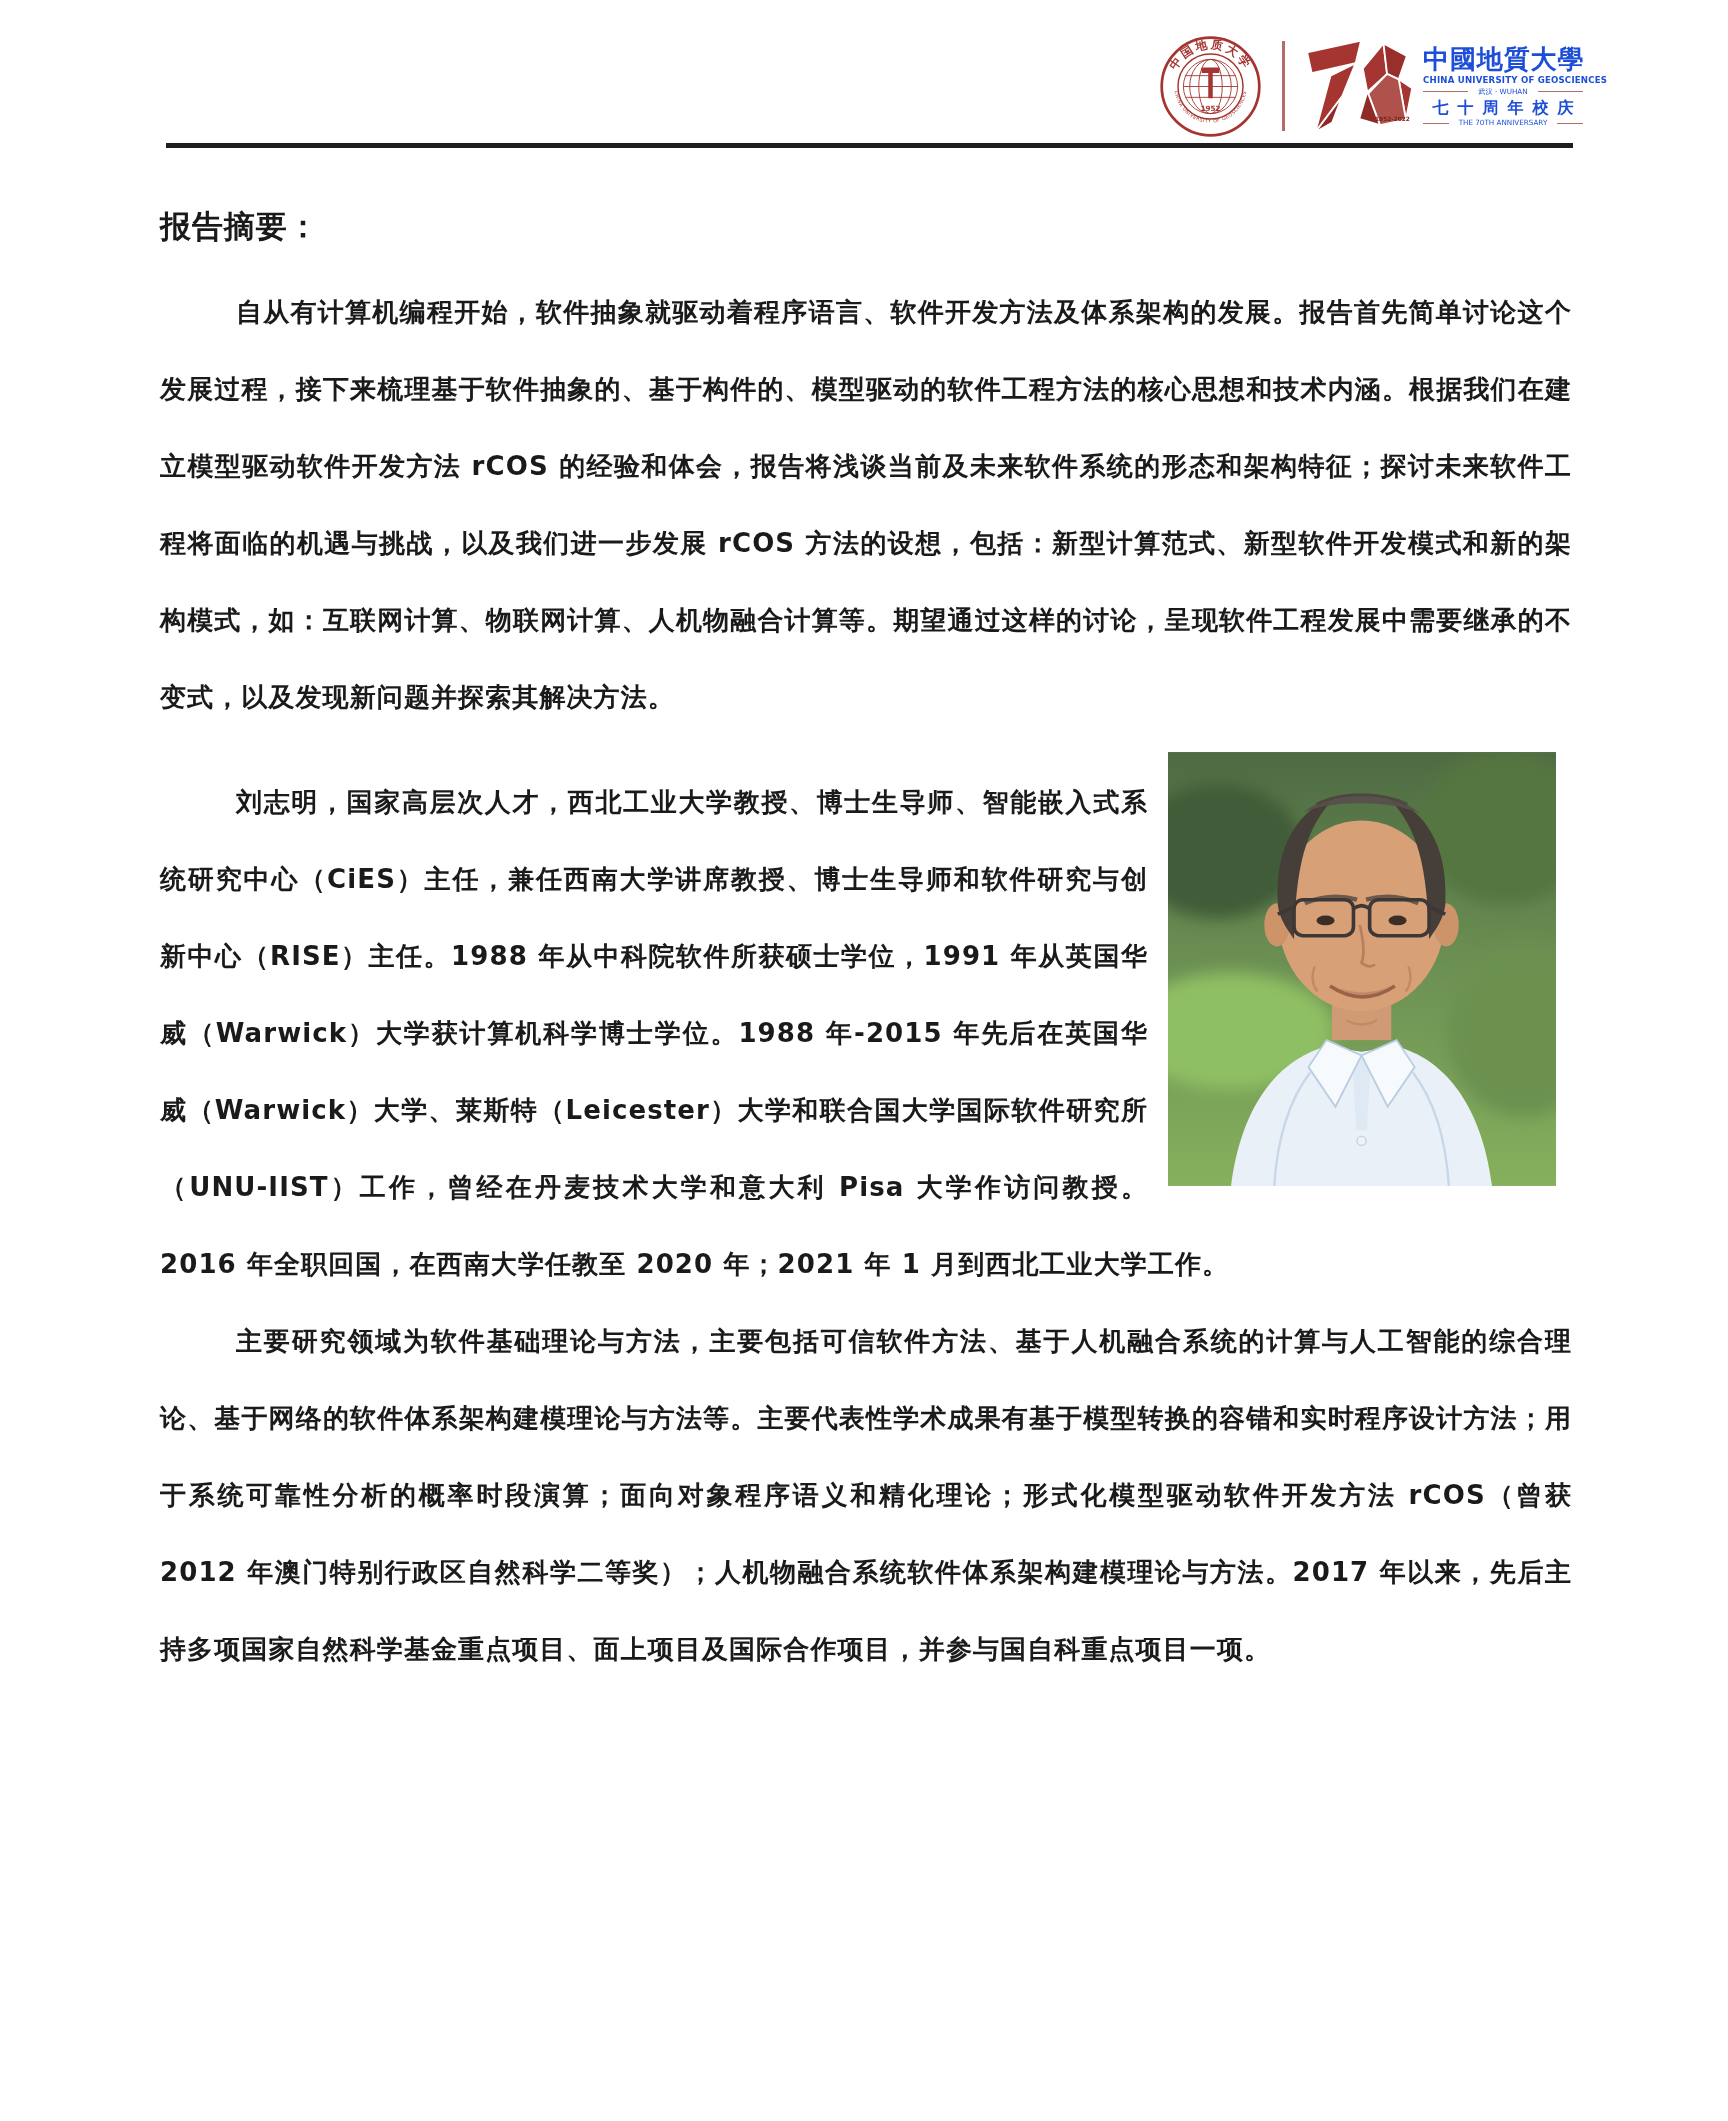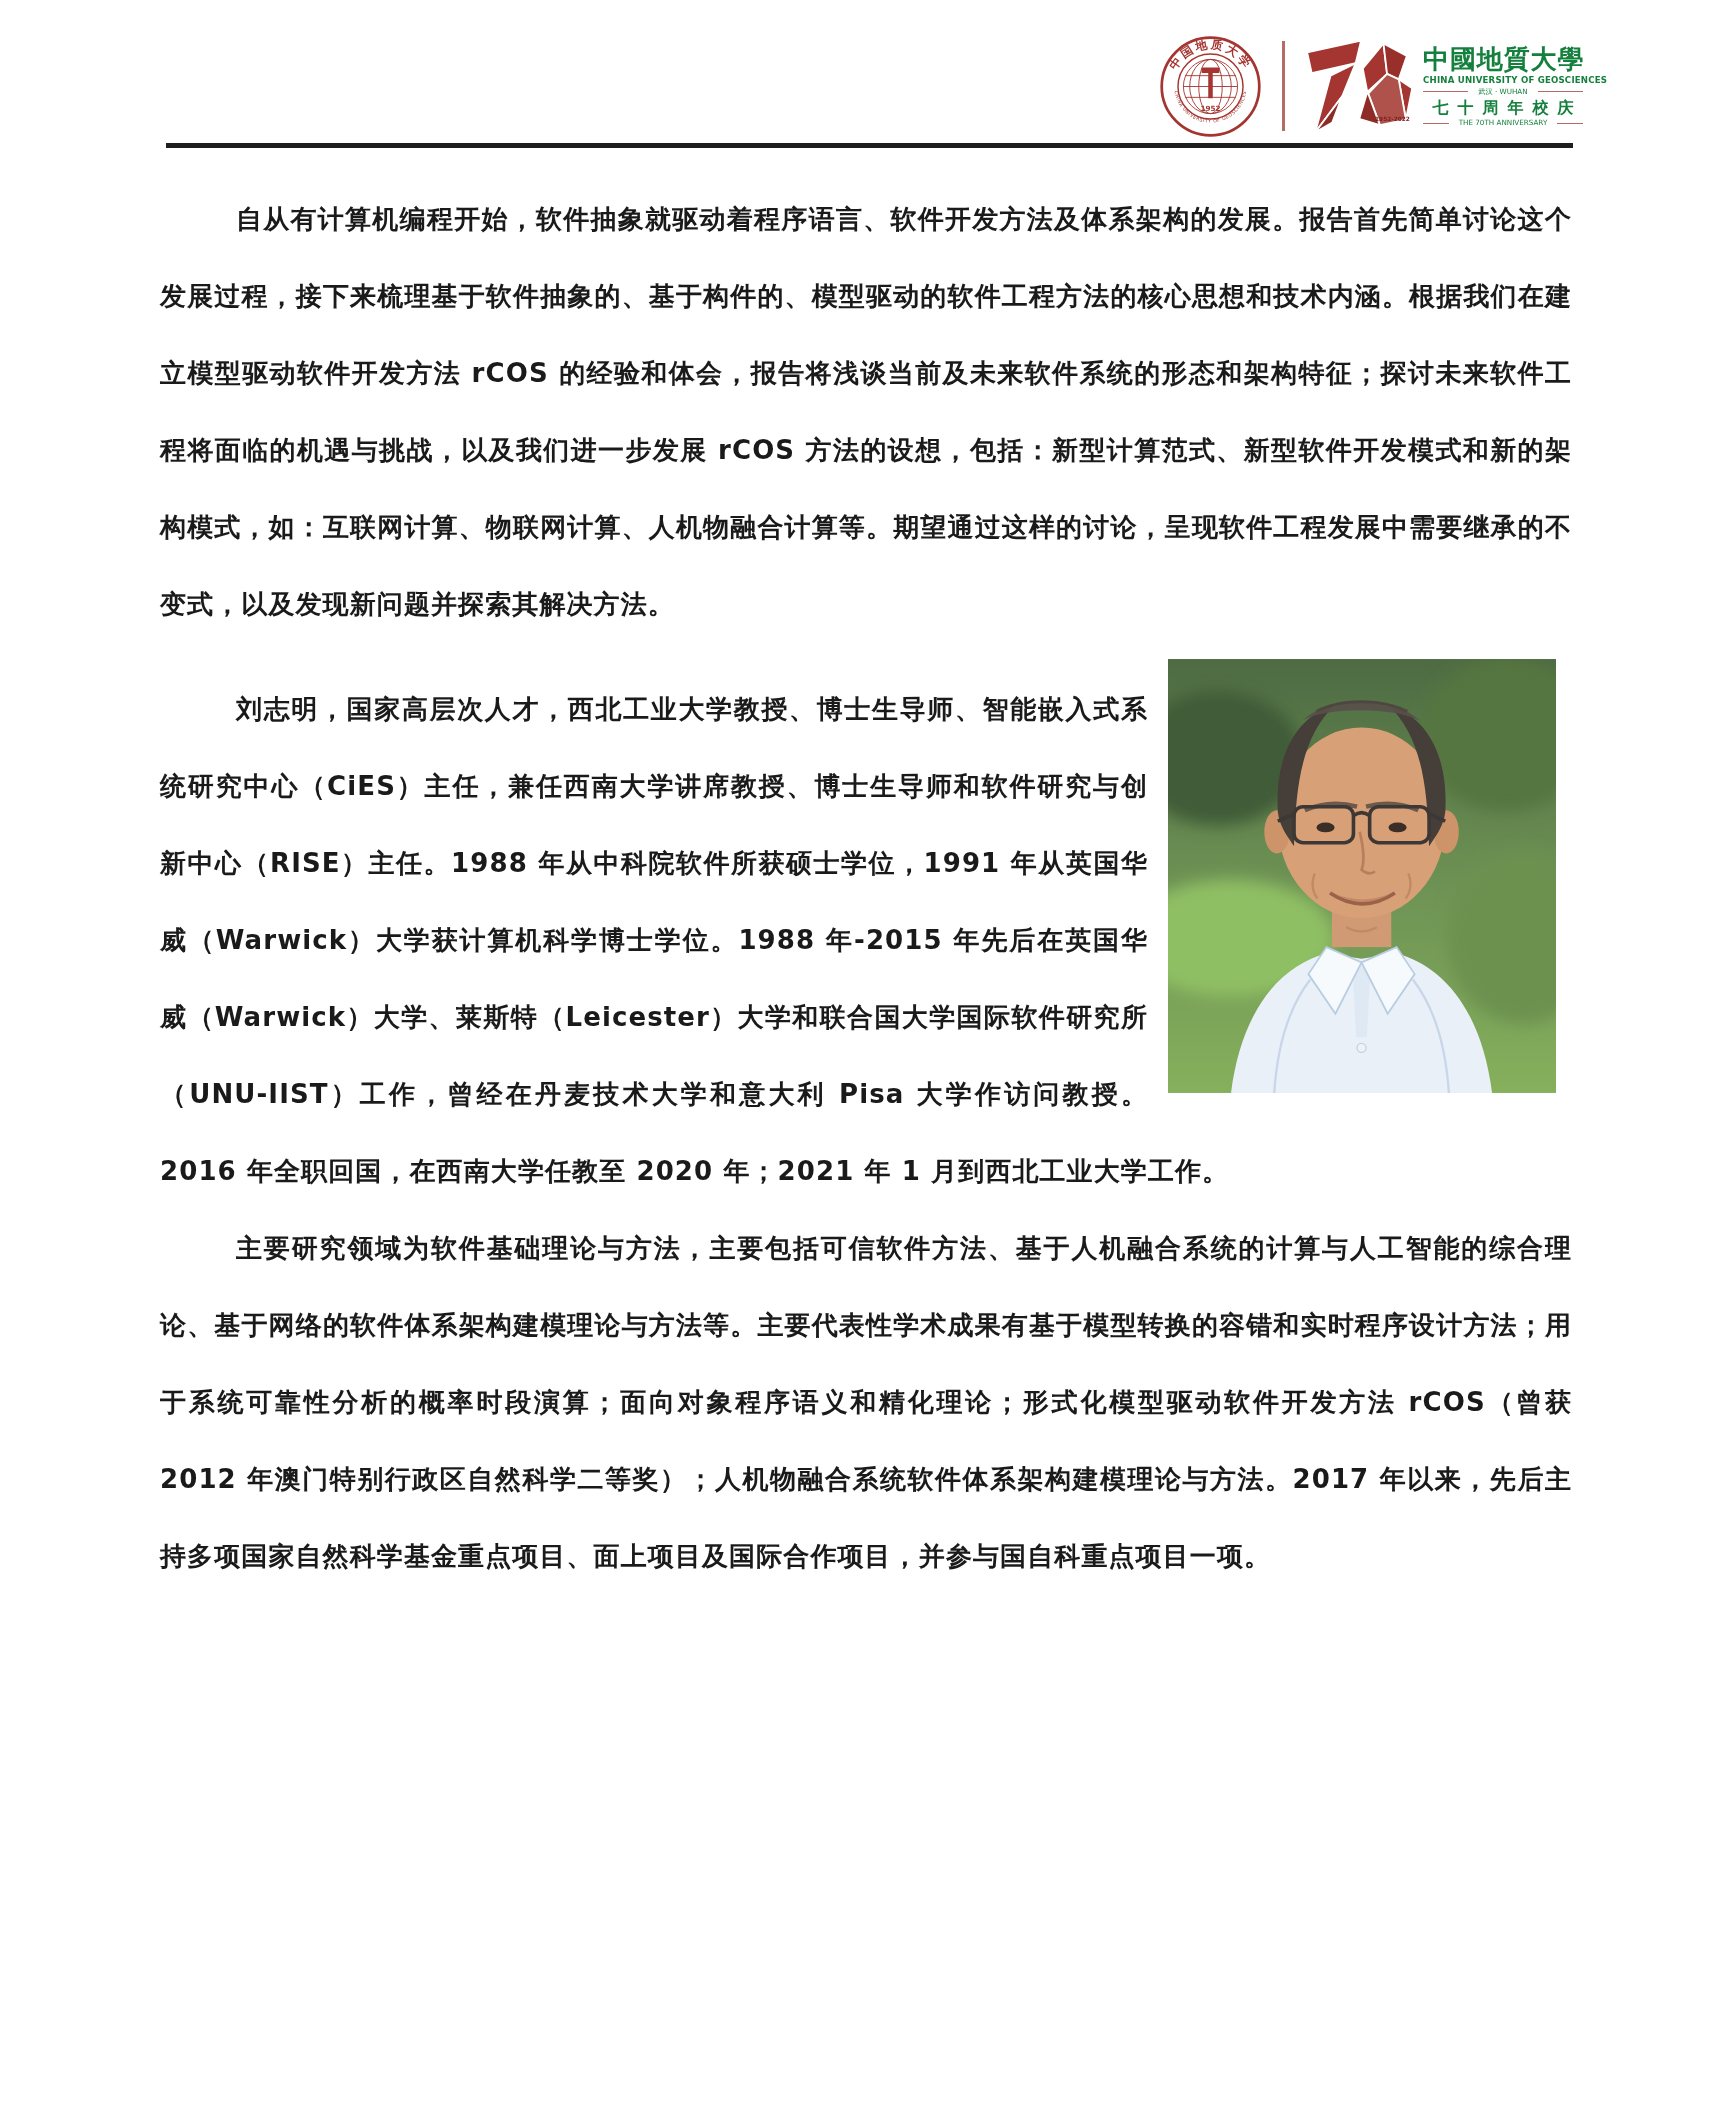--- a/index.html
+++ b/index.html
@@ -6,21 +6,21 @@
   .page {
     position:relative; width:1728px; height:2122px; background:#ffffff;
     overflow:hidden; font-family:"DejaVu Sans", sans-serif; color:#1a1a1a;
   }
 
   
   .logo-group { position:absolute; left:1159px; top:31px; height:110px; display:flex; align-items:center; }
   .seal { width:103px; height:103px; flex:0 0 auto; }
   .logo-divider { width:2.7px; height:90px; background:#b56c68; margin:0 15.3px 0 20px; flex:0 0 auto; }
   .seventy { width:114px; height:101px; flex:0 0 auto; }
-  .wordmark { margin-left:9px; width:160px; color:#15803d; text-align:center; }
+  .wordmark { margin-left:9px; width:160px; color:#1d4ed8; text-align:center; }
   .calligraphy { font-family:"DejaVu Serif", serif; font-weight:700; font-size:26px; line-height:31px; letter-spacing:0.9px; white-space:nowrap; }
   .en-name { font-weight:700; font-size:8.6px; line-height:11.7px; letter-spacing:0.2px; white-space:nowrap; }
   .mini-row { display:flex; align-items:center; gap:10px; font-size:7.2px; line-height:10px; white-space:nowrap; }
   .mini-row .dash { flex:1; height:0.9px; background:#b56c68; }
   .anniv-cn { font-weight:700; font-size:16px; line-height:21.6px; letter-spacing:9px; text-indent:9px; white-space:nowrap; }
 
   .header-rule { position:absolute; left:166px; top:143px; width:1407px; height:5.4px; background:#1e1e1e; }
 
   
   .doc { position:absolute; left:160px; top:149px; width:1412px; }
@@ -115,20 +115,21 @@
       </div>
     </div>
   </header>
 
   <div class="header-rule"></div>
 
   <main class="doc">
 
 
 
+    <p class="doc-heading h-abstract">报告摘要：</p>
 
     <p class="body-p indent p-abstract">自从有计算机编程开始，软件抽象就驱动着程序语言、软件开发方法及体系架构的发展。报告首先简单讨论这个发展过程，接下来梳理基于软件抽象的、基于构件的、模型驱动的软件工程方法的核心思想和技术内涵。根据我们在建立模型驱动软件开发方法 rCOS 的经验和体会，报告将浅谈当前及未来软件系统的形态和架构特征；探讨未来软件工程将面临的机遇与挑战，以及我们进一步发展 rCOS 方法的设想，包括：新型计算范式、新型软件开发模式和新的架构模式，如：互联网计算、物联网计算、人机物融合计算等。期望通过这样的讨论，呈现软件工程发展中需要继承的不变式，以及发现新问题并探索其解决方法。</p>
 
 
     <div class="bio-block">
 
       <figure class="photo-fig">
         <svg viewBox="0 0 431 482" aria-hidden="true">
           <defs>
             <linearGradient id="bgGrad" x1="0" y1="0" x2="0" y2="1">

